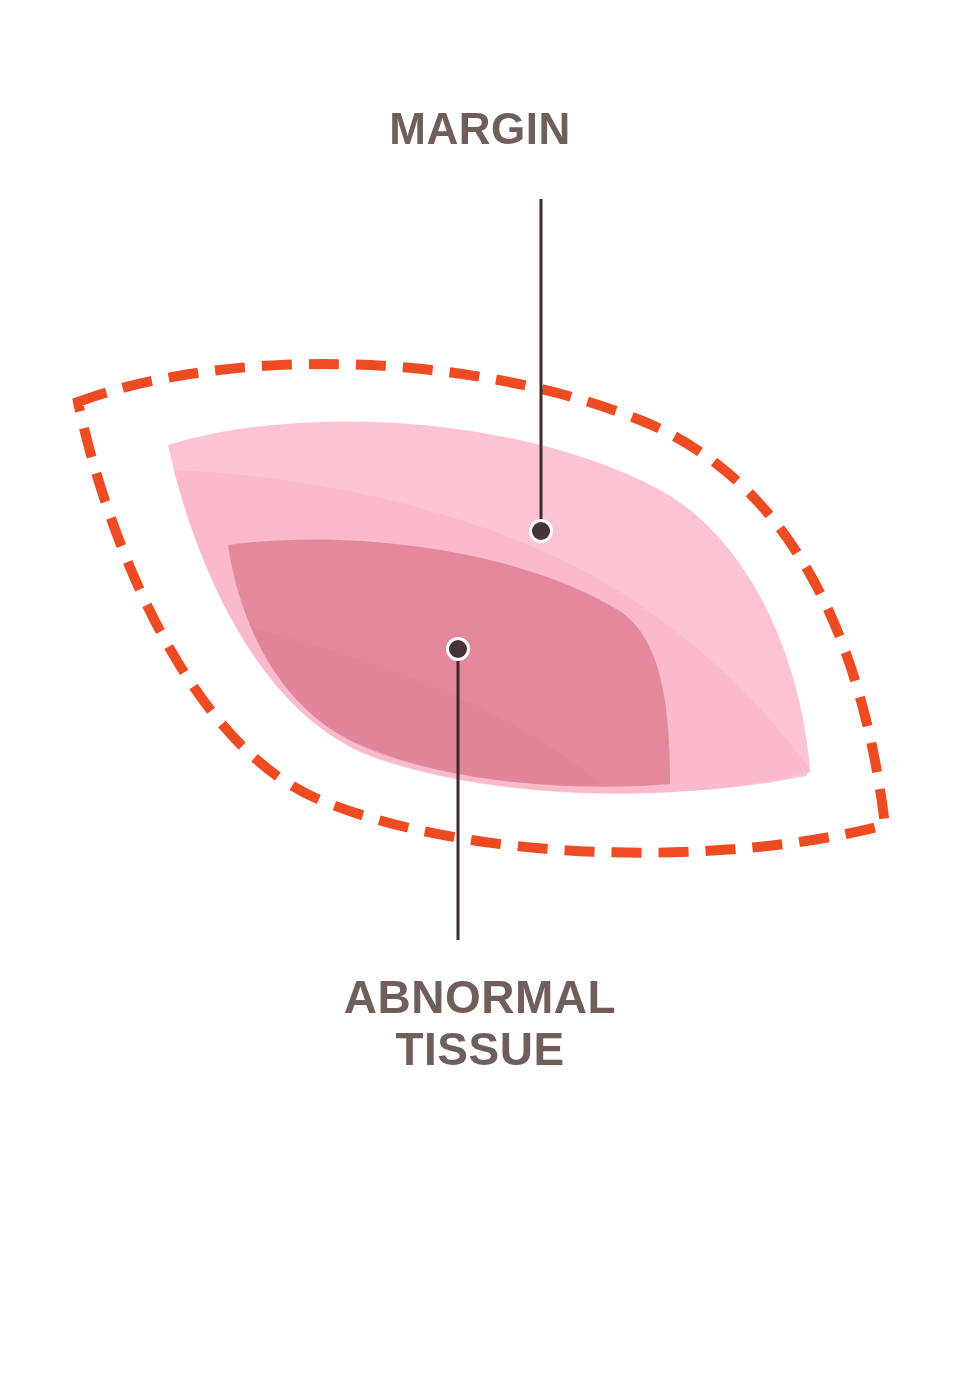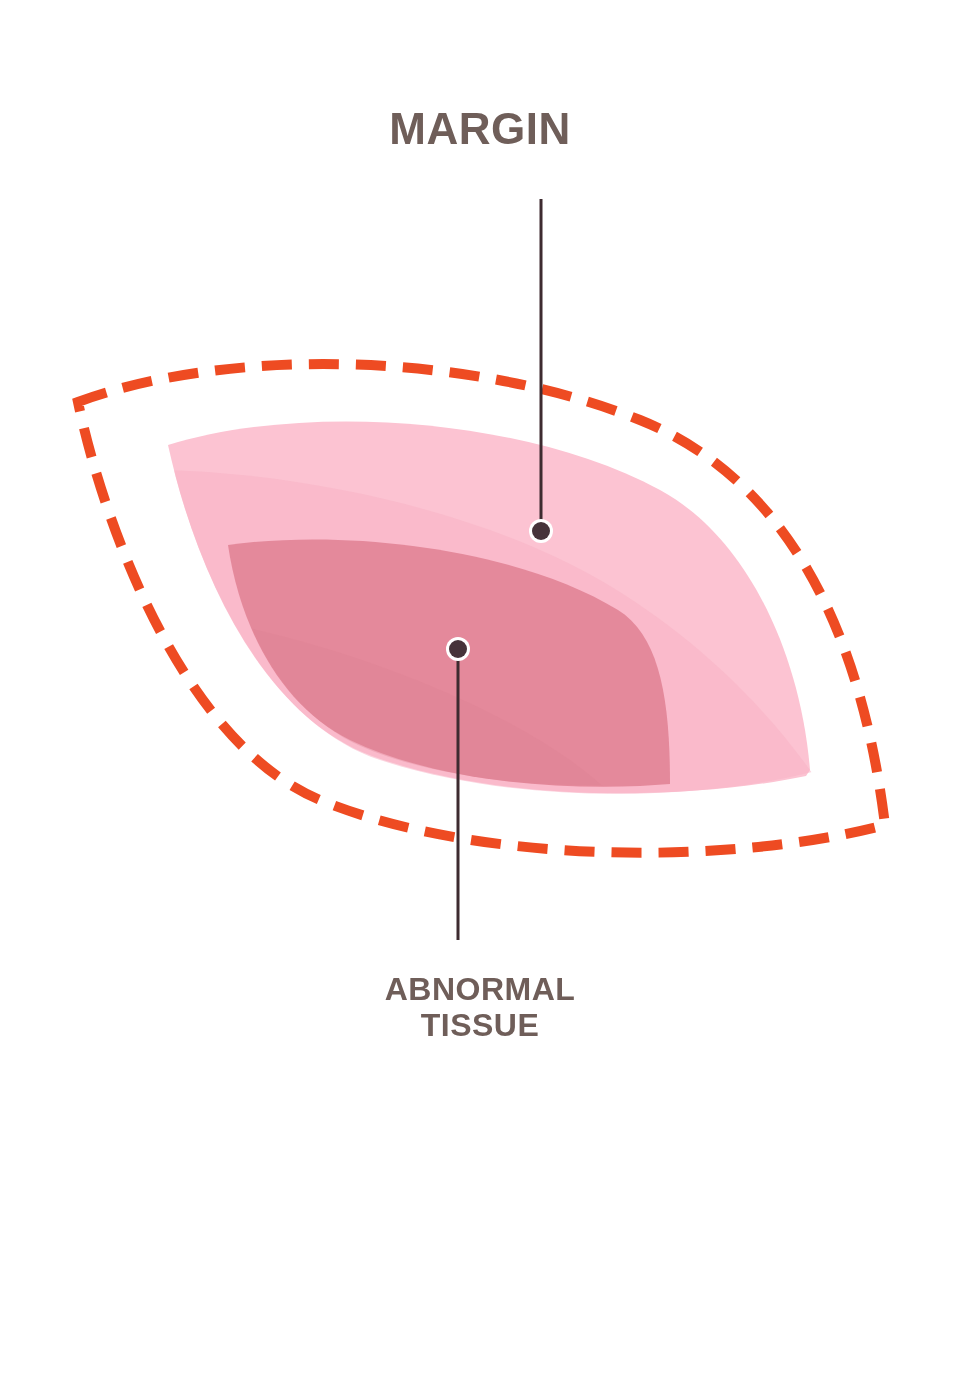--- a/index.html
+++ b/index.html
@@ -43,21 +43,21 @@
   #label-margin {
     left: 0;
     width: 960px;
     top: 104px;
     font-size: 44px;
   }
   #label-abnormal-tissue {
     left: 0;
     width: 960px;
     top: 972px;
-    font-size: 32px;
+    font-size: 46px;
   }
 </style>
 </head>
 <body>
 
 <div id="diagram-root">
 
   <svg class="figure" viewBox="0 0 960 1400" xmlns="http://www.w3.org/2000/svg">
 
     <defs>

